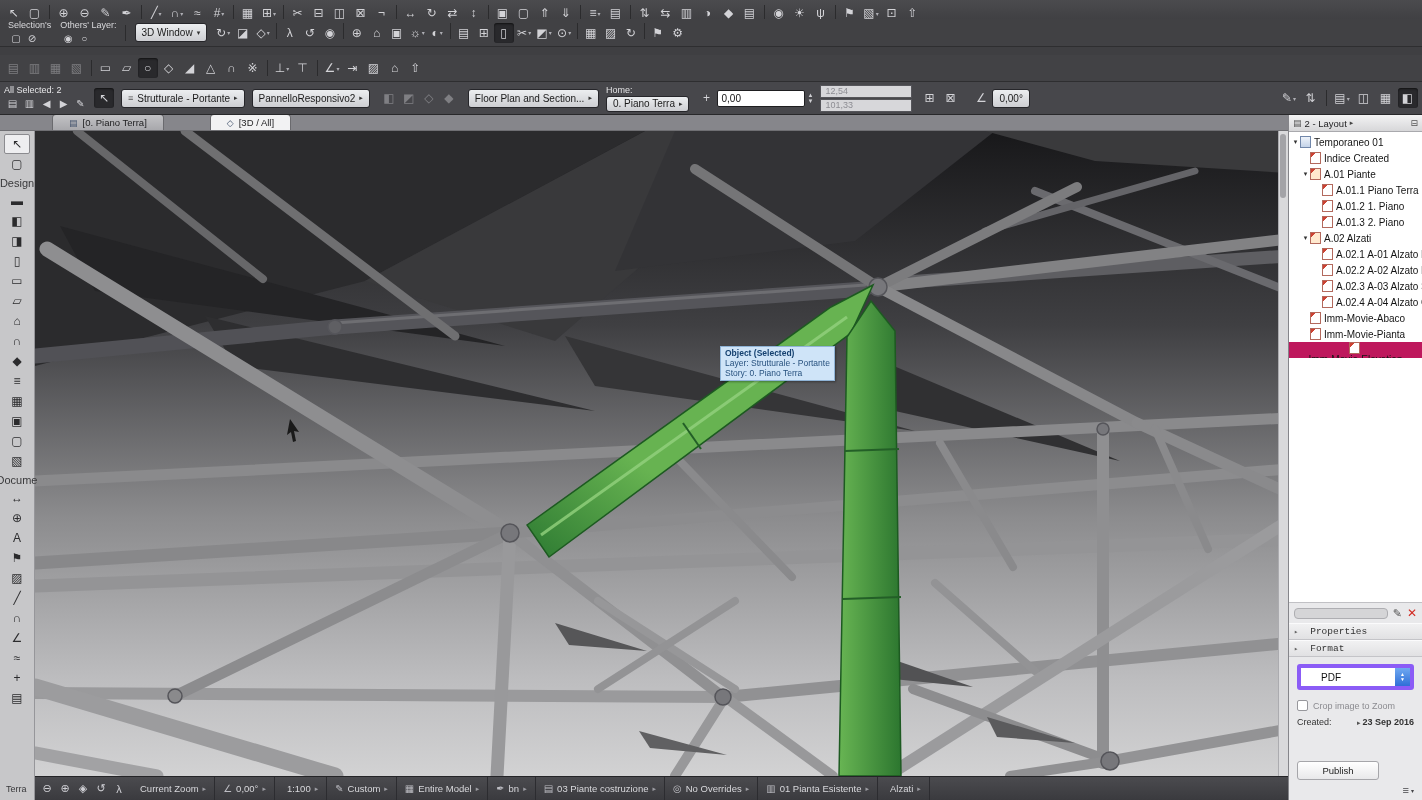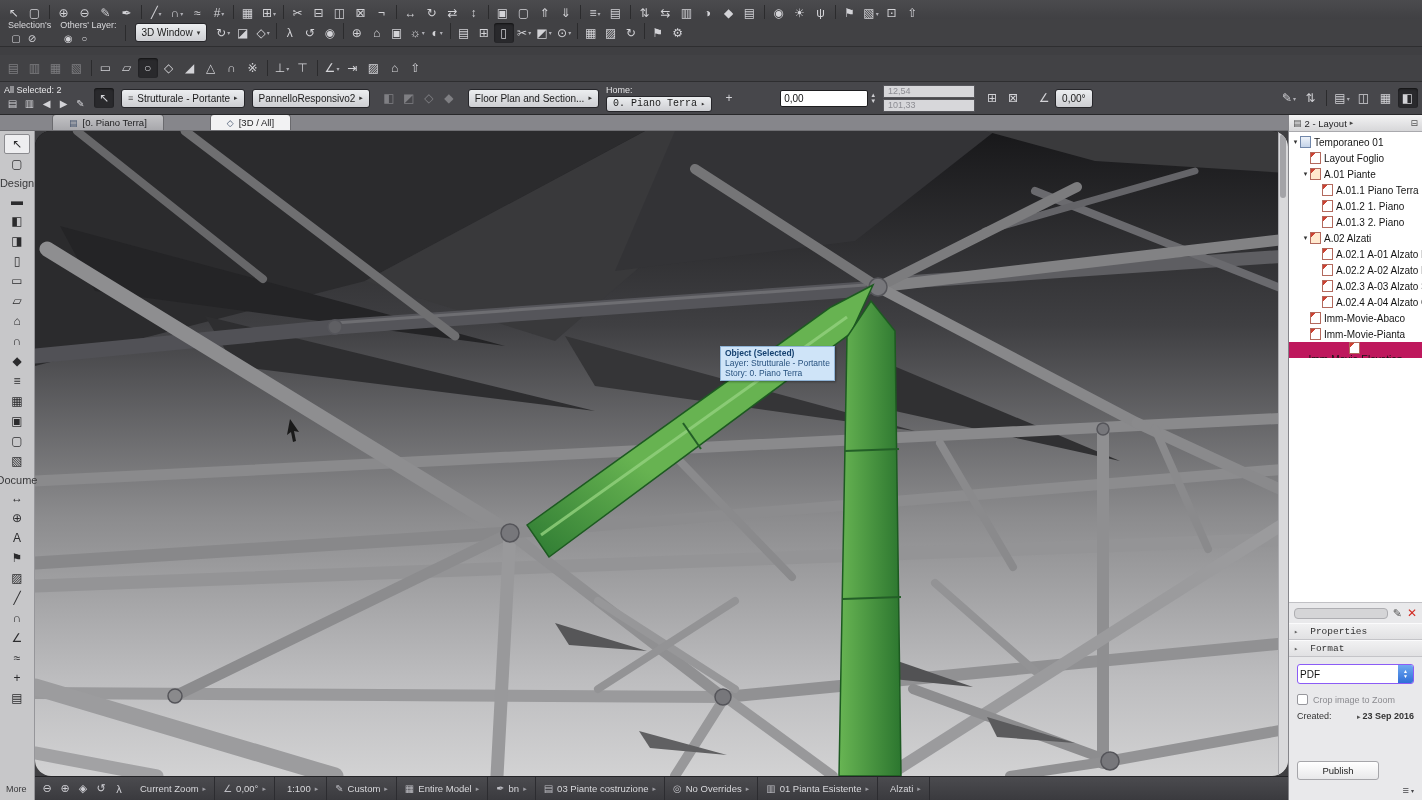--- a/index.html
+++ b/index.html
@@ -26,41 +26,41 @@
   .pill .chev{font-size:7px;color:#333;}
   .pill .pic{font-size:9px;color:#555;}
 
   
   .info-left{display:flex;flex-direction:column;justify-content:center;margin-right:4px;flex:none;}
   .info-left .t{font-size:9px;color:#e6e6e8;line-height:11px;}
   .info-left .icr{display:flex;}
   .info-left .icr .tbi{height:15px;min-width:17px;font-size:10px;}
   .homecol{display:flex;flex-direction:column;gap:1px;margin:0 6px;flex:none;}
   .homecol .t{font-size:9px;color:#e2e2e4;line-height:10px;}
-  .coord-input{width:80px;height:15px;background:#fff;border:1px solid #1e1e20;border-radius:2px;font-size:10px;padding:0 3px;color:#111;font-family:"Liberation Sans",sans-serif;margin-left:40px;}
+  .coord-input{width:80px;height:15px;background:#fff;border:1px solid #1e1e20;border-radius:2px;font-size:10px;padding:0 3px;color:#111;font-family:"Liberation Sans",sans-serif;}
   .stepcol{display:flex;flex-direction:column;justify-content:center;color:#cfcfd3;font-size:6px;line-height:6px;margin-left:1px;}
   .stack{display:flex;flex-direction:column;gap:1px;margin:0 6px;flex:none;}
   .dfield{width:92px;height:13px;background:#d7d7da;border:1px solid #55555a;color:#8d8d93;font-size:9px;display:flex;align-items:center;padding:0 4px;box-sizing:border-box;}
   .rcluster{margin-left:auto;display:flex;align-items:center;gap:2px;}
 
   
   #tabbar{position:absolute;top:115px;height:16px;left:0;right:134px;background:#86868b;display:flex;align-items:flex-end;padding-left:52px;gap:46px;border-bottom:1px solid #6f6f73;box-sizing:border-box;z-index:2;}
   .tab{display:flex;align-items:center;gap:5px;height:15px;padding:0 16px;background:linear-gradient(#c2c2c5,#a8a8ac);border:1px solid #6a6a6e;border-bottom:none;border-radius:4px 4px 0 0;font-size:9.5px;color:#1d1d1f;white-space:nowrap;}
   .tab.active{background:#f2f2f3;}
   .tab .tabicon{font-size:9px;color:#44546e;}
 
   
   #leftbar{position:absolute;left:0;top:131px;bottom:0;width:35px;background:#c7c7c9;border-right:1px solid #96969a;display:flex;flex-direction:column;align-items:center;padding-top:3px;box-sizing:border-box;z-index:2;}
   .ptool{width:26px;height:20px;display:flex;align-items:center;justify-content:center;font-size:12px;color:#2b2b2d;flex:none;}
   .ptool.pressed{background:#eeeef0;border:1px solid #8b8b8f;border-radius:2px;box-sizing:border-box;}
   .plabel{font-size:11px;color:#39393b;margin:3px 0 2px;flex:none;}
   .pmore{margin-top:auto;font-size:9px;color:#39393b;padding-bottom:6px;align-self:flex-start;padding-left:6px;}
 
   
-  #viewport{position:absolute;left:35px;top:131px;right:134px;bottom:24px;overflow:hidden;background:#222;border-radius:16px;}
+  #viewport{position:absolute;left:35px;top:131px;right:134px;bottom:24px;overflow:hidden;background:#222;}
   #viewport svg{display:block;width:100%;height:100%;}
   .vscroll{position:absolute;right:0;top:0;bottom:0;width:9px;background:#d9d9db;border-left:1px solid #ababaf;}
   .vthumb{position:absolute;top:3px;left:1px;width:6px;height:64px;background:#a3a3a7;border-radius:3px;}
   .tooltip{position:absolute;background:#cfe4f8;border:1px solid #8fb3d6;padding:1px 4px 2px;font-size:8.5px;line-height:10px;color:#27517e;box-shadow:1px 1px 2px rgba(0,0,0,.35);white-space:nowrap;z-index:4;}
   .tt1{font-weight:bold;color:#14406f;}
 
   
   #statusbar{position:absolute;left:35px;right:134px;bottom:0;height:24px;background:linear-gradient(#4b4b4f,#3a3a3e);border-top:1px solid #242427;display:flex;align-items:center;padding:0 3px;box-sizing:border-box;z-index:3;}
   .sbi{min-width:18px;height:18px;display:flex;align-items:center;justify-content:center;color:#cfcfd4;font-size:11px;flex:none;}
   .sbitem{display:flex;align-items:center;gap:4px;height:24px;padding:0 8px;border-right:1px solid #2c2c30;font-size:9.5px;color:#d8d8dc;white-space:nowrap;flex:none;}
@@ -83,21 +83,21 @@
   .ticon.ic-subset{background:linear-gradient(135deg,#cc4233 3.5px,#ffe9cf 3.5px);border:1px solid #b3695d;}
   .ticon.ic-book{background:linear-gradient(#eef3fa,#c4d3e8);border:1px solid #7187aa;}
   .tlabel{white-space:nowrap;overflow:hidden;}
   .scroll-row{height:20px;flex:none;display:flex;align-items:center;padding:0 5px;gap:5px;border-top:1px solid #c1c1c5;}
   .hscroll{flex:1;height:9px;background:#d5d5d7;border:1px solid #aeaeb2;border-radius:4px;}
   .mini-btn{font-size:11px;color:#555;}
   .delete-btn{color:#d22a22;font-weight:bold;font-size:12px;}
   .sec-row{height:15px;flex:none;display:flex;align-items:center;gap:12px;font-size:9.5px;color:#333;background:linear-gradient(#f1f1f2,#e1e1e3);border-top:1px solid #fbfbfc;border-bottom:1px solid #c4c4c8;padding:0 5px;font-family:Liberation Mono, monospace;}
   .sec-caret{font-size:7px;color:#666;}
   .pdf-row{padding:7px 8px 2px;flex:none;}
-  .pdf-select{height:18px;background:#fff;border:1px solid #8b5cf6;border-radius:3px;display:flex;align-items:center;font-size:10px;color:#111;padding-left:2px;overflow:hidden;}
+  .pdf-select{height:18px;background:#fff;border:4px solid #8b5cf6;border-radius:3px;display:flex;align-items:center;font-size:10px;color:#111;padding-left:20px;overflow:hidden;}
   .pdf-stepper{margin-left:auto;width:15px;height:18px;background:linear-gradient(#6fa9f1,#2f6ed7);display:flex;flex-direction:column;align-items:center;justify-content:center;color:#fff;font-size:5px;line-height:5px;flex:none;}
   .docopt-row{padding:18px 8px 2px;flex:none;}
   .btn{height:17px;background:linear-gradient(#ffffff,#e8e8ea);border:1px solid #a6a6aa;border-radius:3px;display:flex;align-items:center;justify-content:center;font-size:9.5px;color:#222;}
   .crop-row{display:flex;align-items:center;gap:5px;padding:8px 8px 0;font-size:9px;color:#8b8b90;flex:none;}
   .checkbox{width:9px;height:9px;border:1px solid #97979c;background:#fff;border-radius:2px;flex:none;}
   .created-row{display:flex;align-items:center;gap:3px;padding:6px 8px 0;font-size:9px;color:#333;flex:none;}
   .created-row .cv{font-weight:bold;margin-left:auto;}
   .created-row .chev{font-size:7px;color:#555;}
   .publish-row{margin-top:auto;padding:0 8px;flex:none;}
   .nav-bottom{display:flex;justify-content:flex-end;align-items:center;gap:2px;padding:4px 8px 4px;font-size:11px;color:#454549;flex:none;}
@@ -634,21 +634,21 @@
         <span class="tbi dim">
           <span class="g">◆</span>
         </span>
       </span>
     <span class="pill" style="margin-left:8px;">
       <span>Floor Plan and Section...</span>
       <span class="chev">▸</span>
     </span>
     <div class="homecol">
       <span class="t">Home:</span>
-      <span class="pill" style="height:14px;font-family:Liberation Mono, monospace;">
+      <span class="pill" style="height:14px;">
         <span>0. Piano Terra</span>
         <span class="chev">▸</span>
       </span>
     </div>
     <span class="tbi">
         <span class="g">+</span>
       </span>
     <input class="coord-input" type="text" value="0,00" style="">
     <span class="stepcol">
         <span>▲</span>
@@ -772,21 +772,21 @@
           <span>∩</span>
         </span><span class="ptool">
           <span>∠</span>
         </span><span class="ptool">
           <span>≈</span>
         </span><span class="ptool">
           <span>+</span>
         </span><span class="ptool">
           <span>▤</span>
         </span></span>
-    <span class="pmore">More</span>
+    <span class="pmore">Terra</span>
   </div>
 
   <div id="viewport">
     <svg viewBox="0 0 1253 645" preserveAspectRatio="none">
       <defs>
         <linearGradient id="bgGrad" x1="0" y1="0" x2="0" y2="1">
           <stop offset="0" stop-color="#18181a"></stop>
             <stop offset="0.3" stop-color="#3f3f42"></stop>
           <stop offset="0.6" stop-color="#8c8c8e"></stop>
             <stop offset="0.85" stop-color="#bdbdbf"></stop>
@@ -993,21 +993,21 @@
           <span class="ind lvl0"></span>
           <span class="caret">▾</span>
           <span class="ticon ic-book"></span>
           <span class="tlabel">Temporaneo 01</span>
         </div>
 
         <div class="trow">
           <span class="ind lvl1"></span>
           <span class="caret"></span>
           <span class="ticon ic-layout"></span>
-          <span class="tlabel">Layout Foglio</span>
+          <span class="tlabel">Indice Created</span>
         </div>
 
         <div class="trow">
           <span class="ind lvl1"></span>
           <span class="caret">▾</span>
           <span class="ticon ic-subset"></span>
           <span class="tlabel">A.01 Piante</span>
         </div>
 
         <div class="trow">

